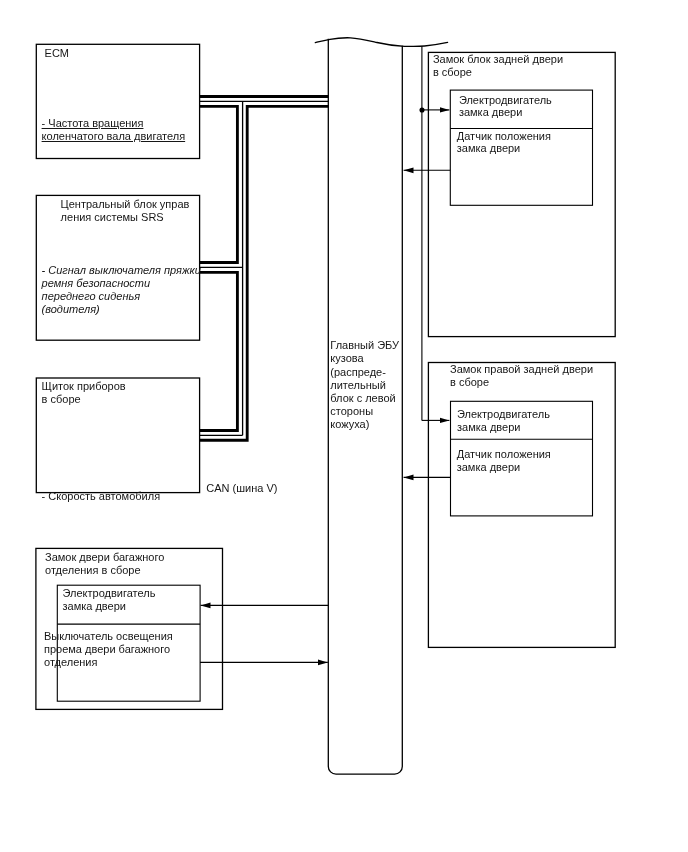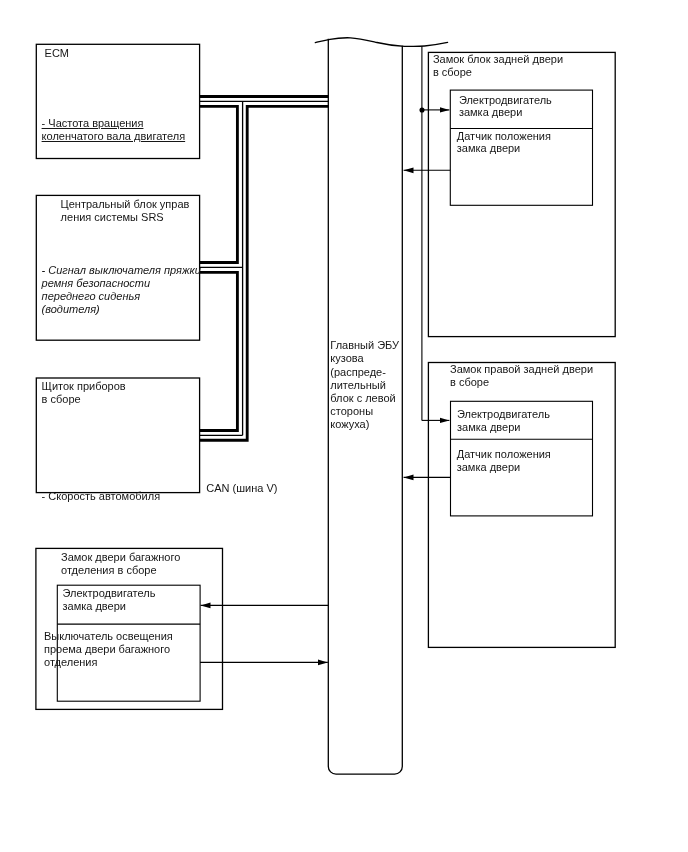--- a/index.html
+++ b/index.html
@@ -89,21 +89,21 @@
 ления системы SRS</div>
 <div class="lbl" style="left:41.6px;top:264.4px;font-style:italic;">- Сигнал выключателя пряжки
 ремня безопасности
 переднего сиденья
 (водителя)</div>
 
 <div class="lbl" style="left:41.6px;top:380.0px;">Щиток приборов
 в сборе</div>
 <div class="lbl" style="left:41.6px;top:466px;margin-top:24px;">- Скорость автомобиля</div>
 
-<div class="lbl" style="left:61px;top:551.0px;">Замок двери багажного
+<div class="lbl" style="left:45px;top:551.0px;">Замок двери багажного
 отделения в сборе</div>
 <div class="lbl" style="left:62.5px;top:587.0px;">Электродвигатель
 замка двери</div>
 <div class="lbl" style="left:44px;top:630.0px;">Выключатель освещения
 проема двери багажного
 отделения</div>
 
 <div class="lbl" style="left:432.9px;top:52.6px;">Замок блок задней двери
 в сборе</div>
 <div class="lbl" style="left:458.9px;top:93.5px;">Электродвигатель

